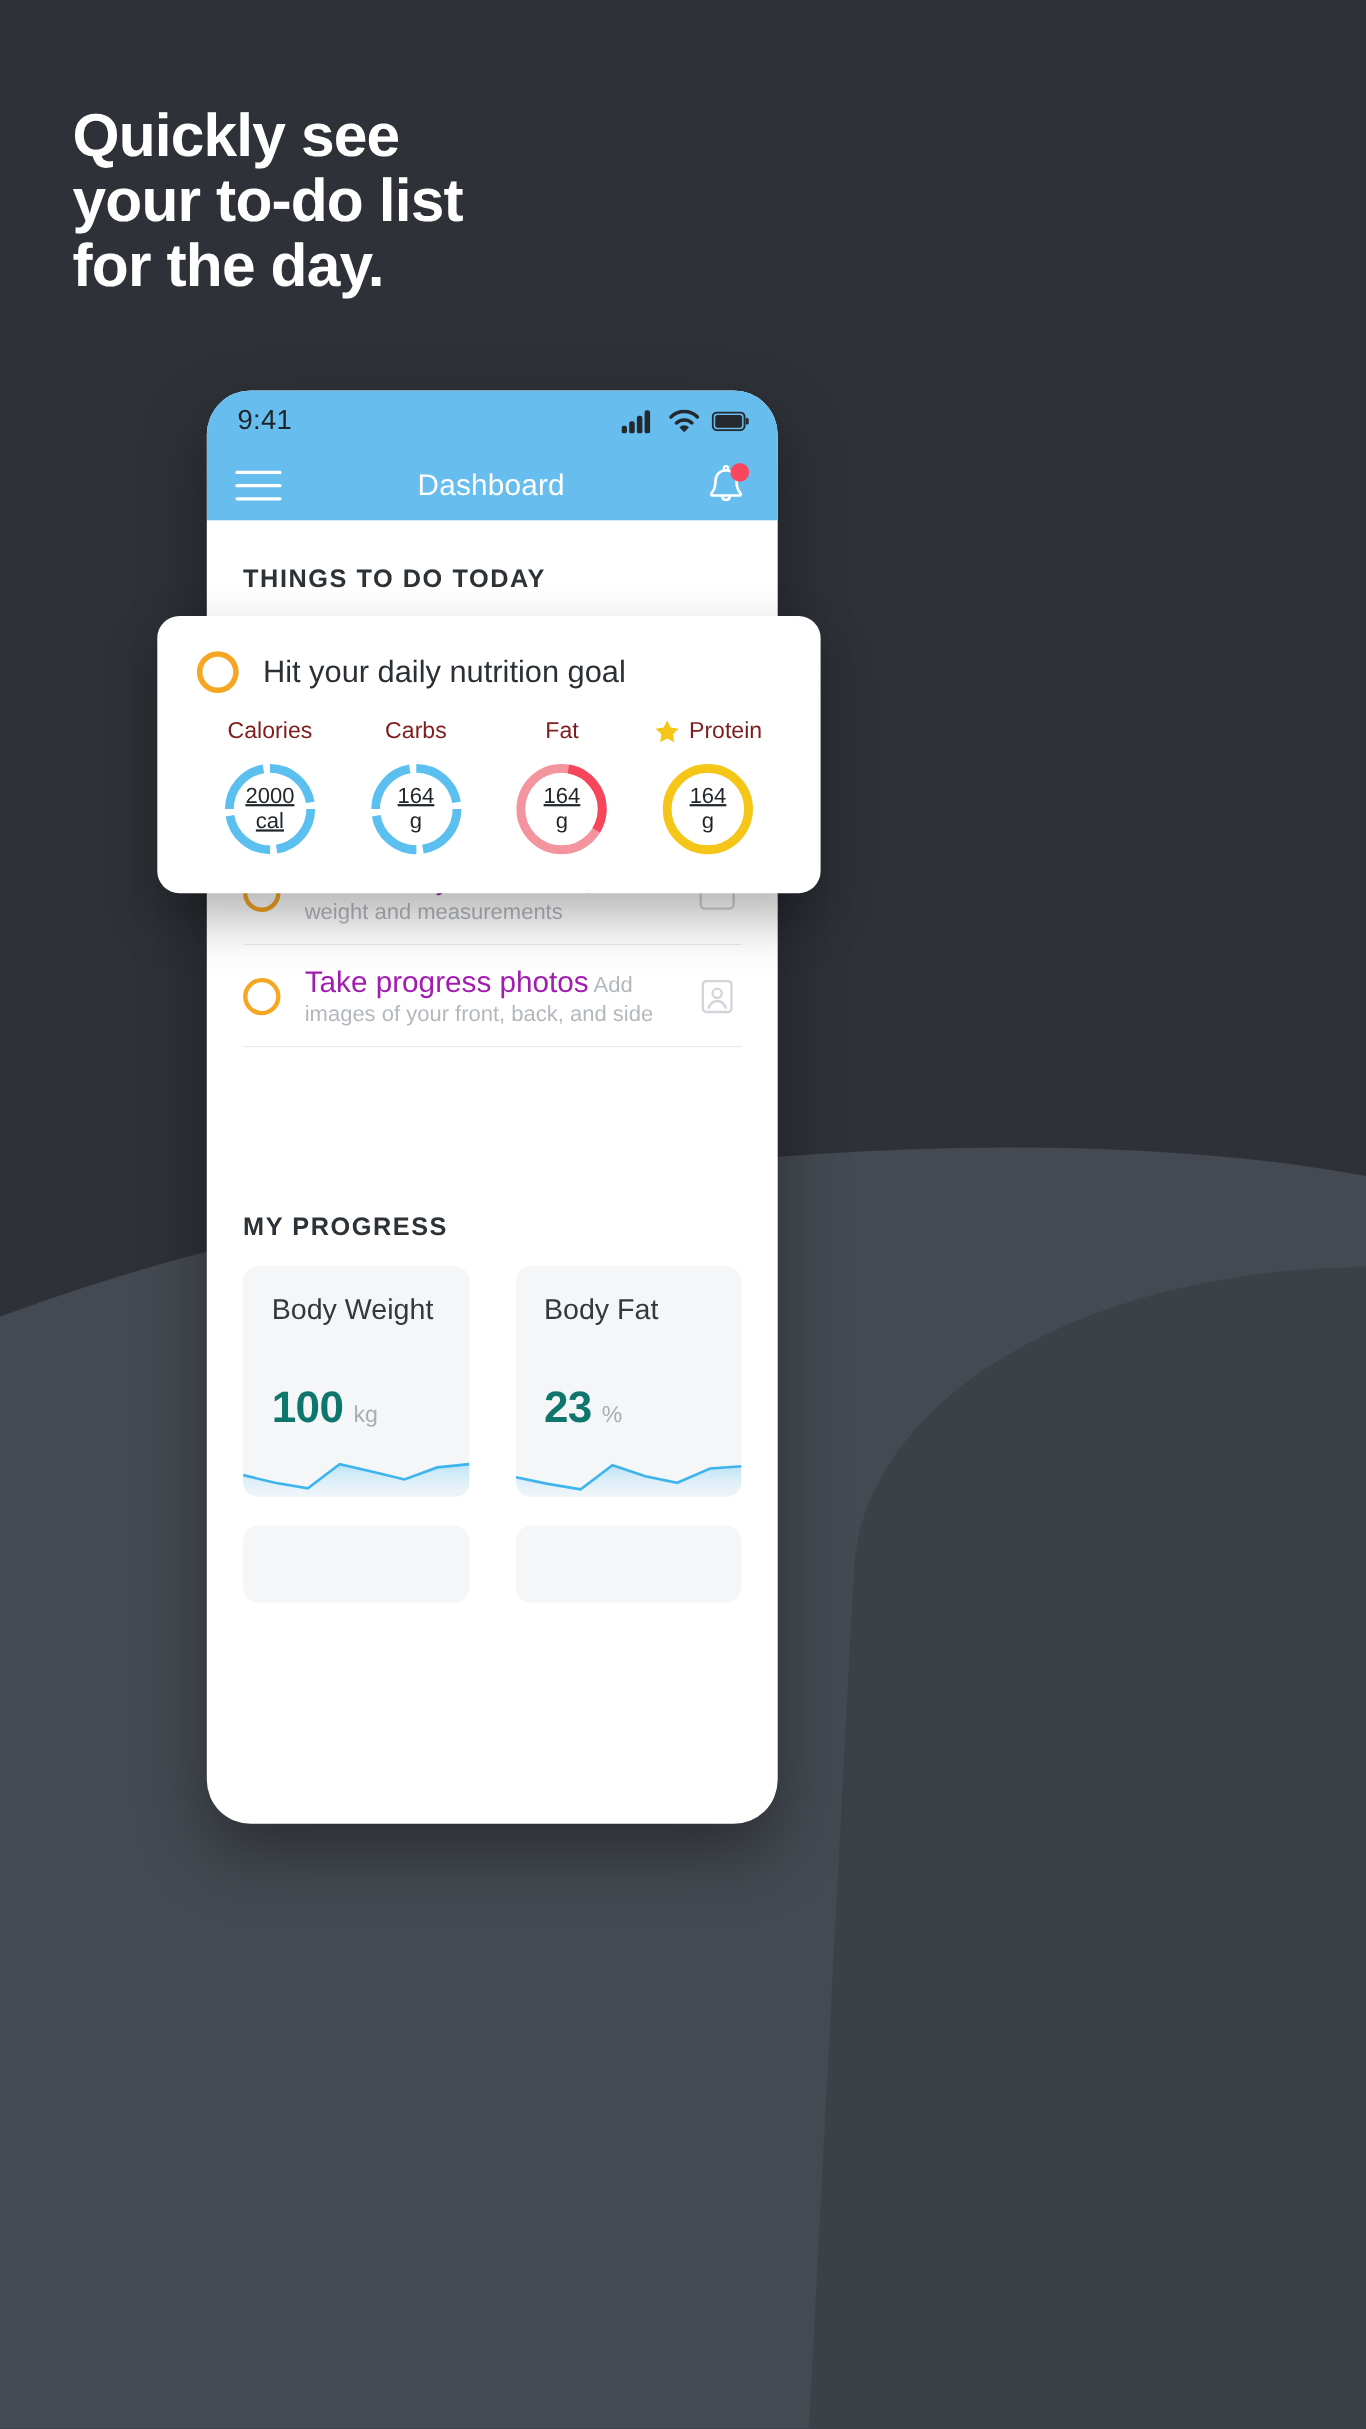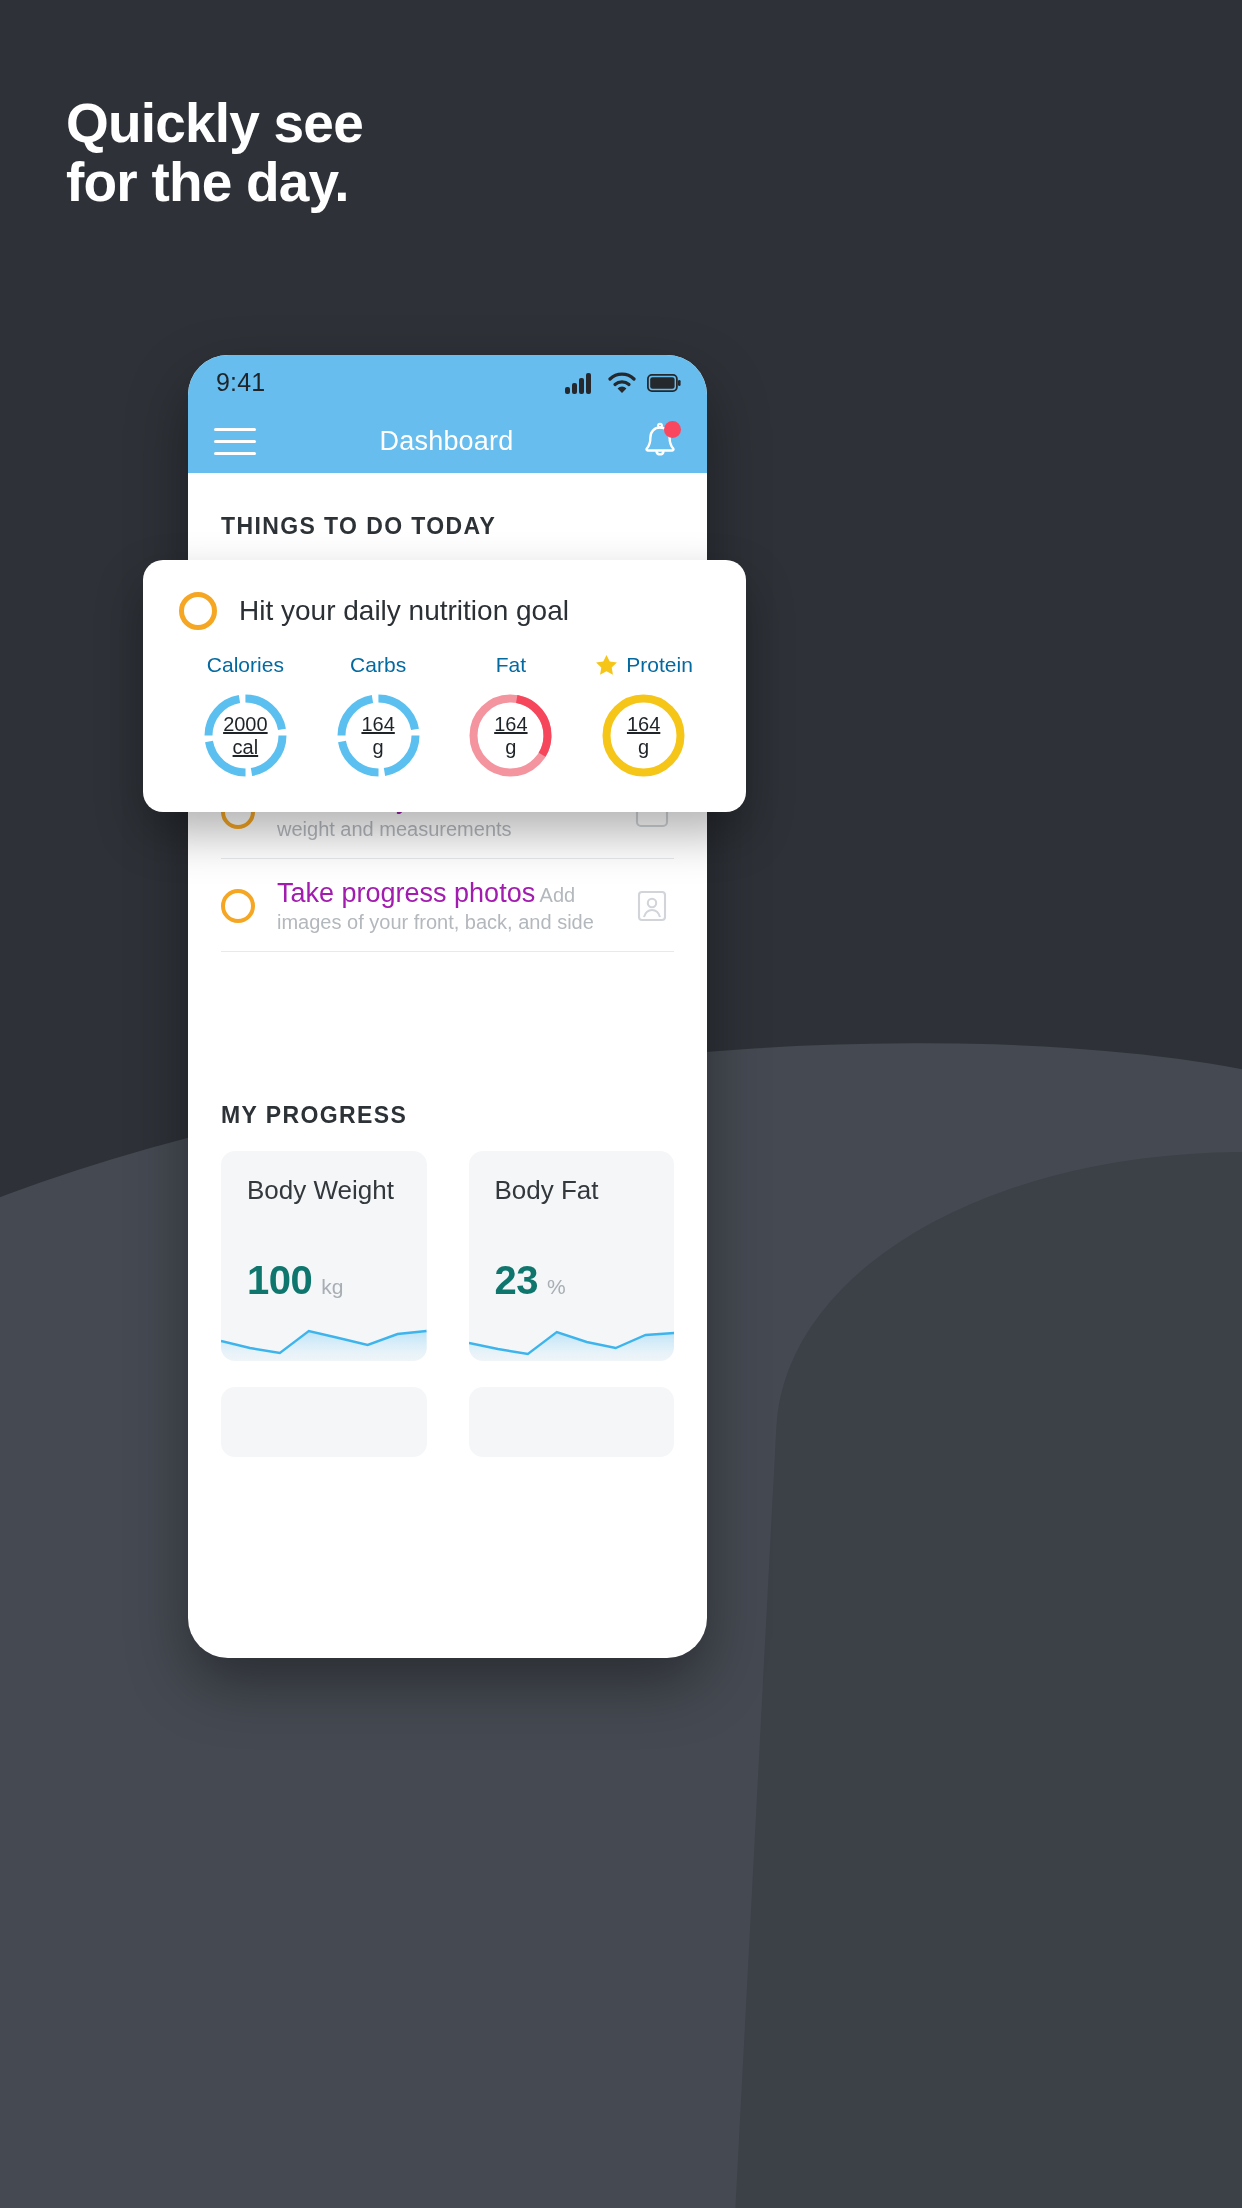--- a/index.html
+++ b/index.html
@@ -176,21 +176,21 @@
   .nc-head { display:flex; align-items:center; gap:22px; }
   .nc-ring { width:38px; height:38px; border-radius:50%; border:5px solid #f5a623; flex:0 0 auto; }
   .nc-title { font-size:28px; color:#2b3035; }
   .nc-grid {
     display:grid;
     grid-template-columns:repeat(4,1fr);
     margin-top:22px;
   }
   .nut { display:flex; flex-direction:column; align-items:center; }
   .nut-label {
-    font-size:21px; color:#0369a1;
+    font-size:21px; color:#7f1d1d;
     display:flex; align-items:center; gap:7px;
     height:26px;
   }
   .nut-ring { position:relative; width:91px; height:91px; margin-top:12px; }
   .nut-ring svg { position:absolute; inset:0; }
   .nut-val {
     position:absolute; inset:0;
     display:flex; flex-direction:column;
     align-items:center; justify-content:center;
     font-size:20px; color:#1f2428; line-height:1.12; text-align:right;text-decoration:underline;
@@ -199,20 +199,21 @@
 </head>
 <body>
 
 <div id="bg-layer">
   <div class="bg-band"></div>
   <div class="bg-band2"></div>
 </div>
 
 <div id="headline">
   <span class="hl-line">Quickly see</span>
+  <span class="hl-line">your to-do list</span>
   <span class="hl-line">for the day.</span>
 </div>
 
 <div id="phone">
 
   <div class="status-bar">
     <span class="status-time">9:41</span>
     <span class="status-icons">
       <svg width="32" height="22" viewBox="0 0 32 22">
         <rect x="0" y="15" width="5" height="7" rx="2" fill="#25292e"></rect>

